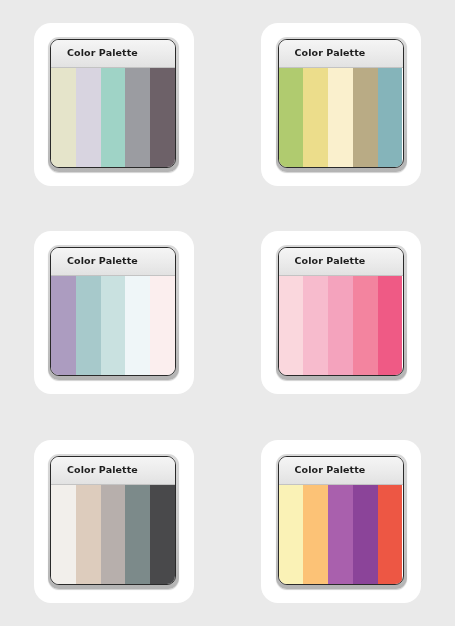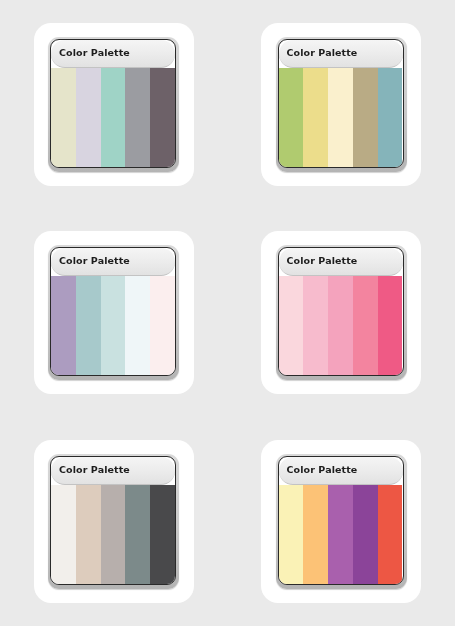--- a/index.html
+++ b/index.html
@@ -65,22 +65,21 @@
 
   
   .titlebar {
     height: 28px;
     flex: 0 0 28px;
     background: linear-gradient(180deg,#f5f5f5 0%,#ededed 45%,#e2e2e2 100%);
     border-bottom: 1px solid #c3c3c3;
     display: flex;
     align-items: center;
     box-sizing: border-box;
-    padding-left: 8px;
-    border-radius: 14px;
+    padding-left: 16px;
   }
   .titlebar-text {
     font-size: 9.5px;
     font-weight: bold;
     color: #1d1d1d;
     letter-spacing: 0.1px;
     line-height: 1;
     white-space: nowrap;
   }
 

